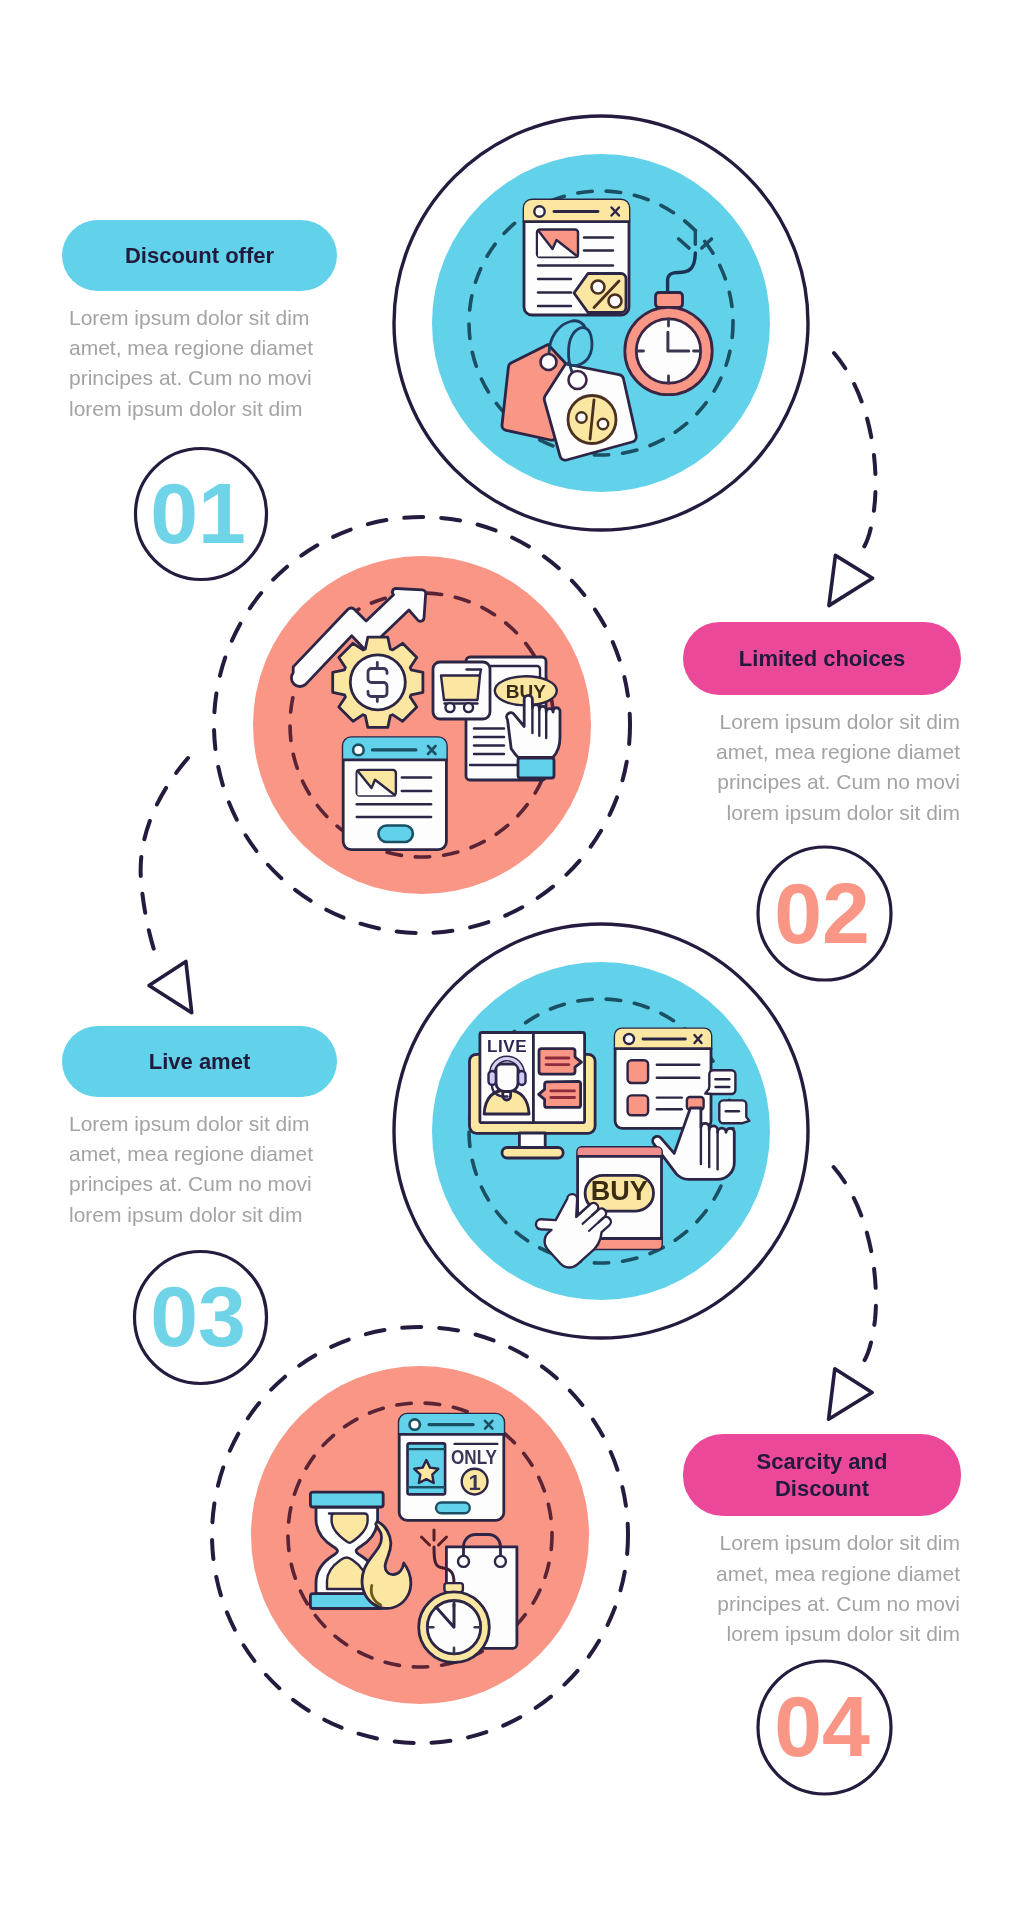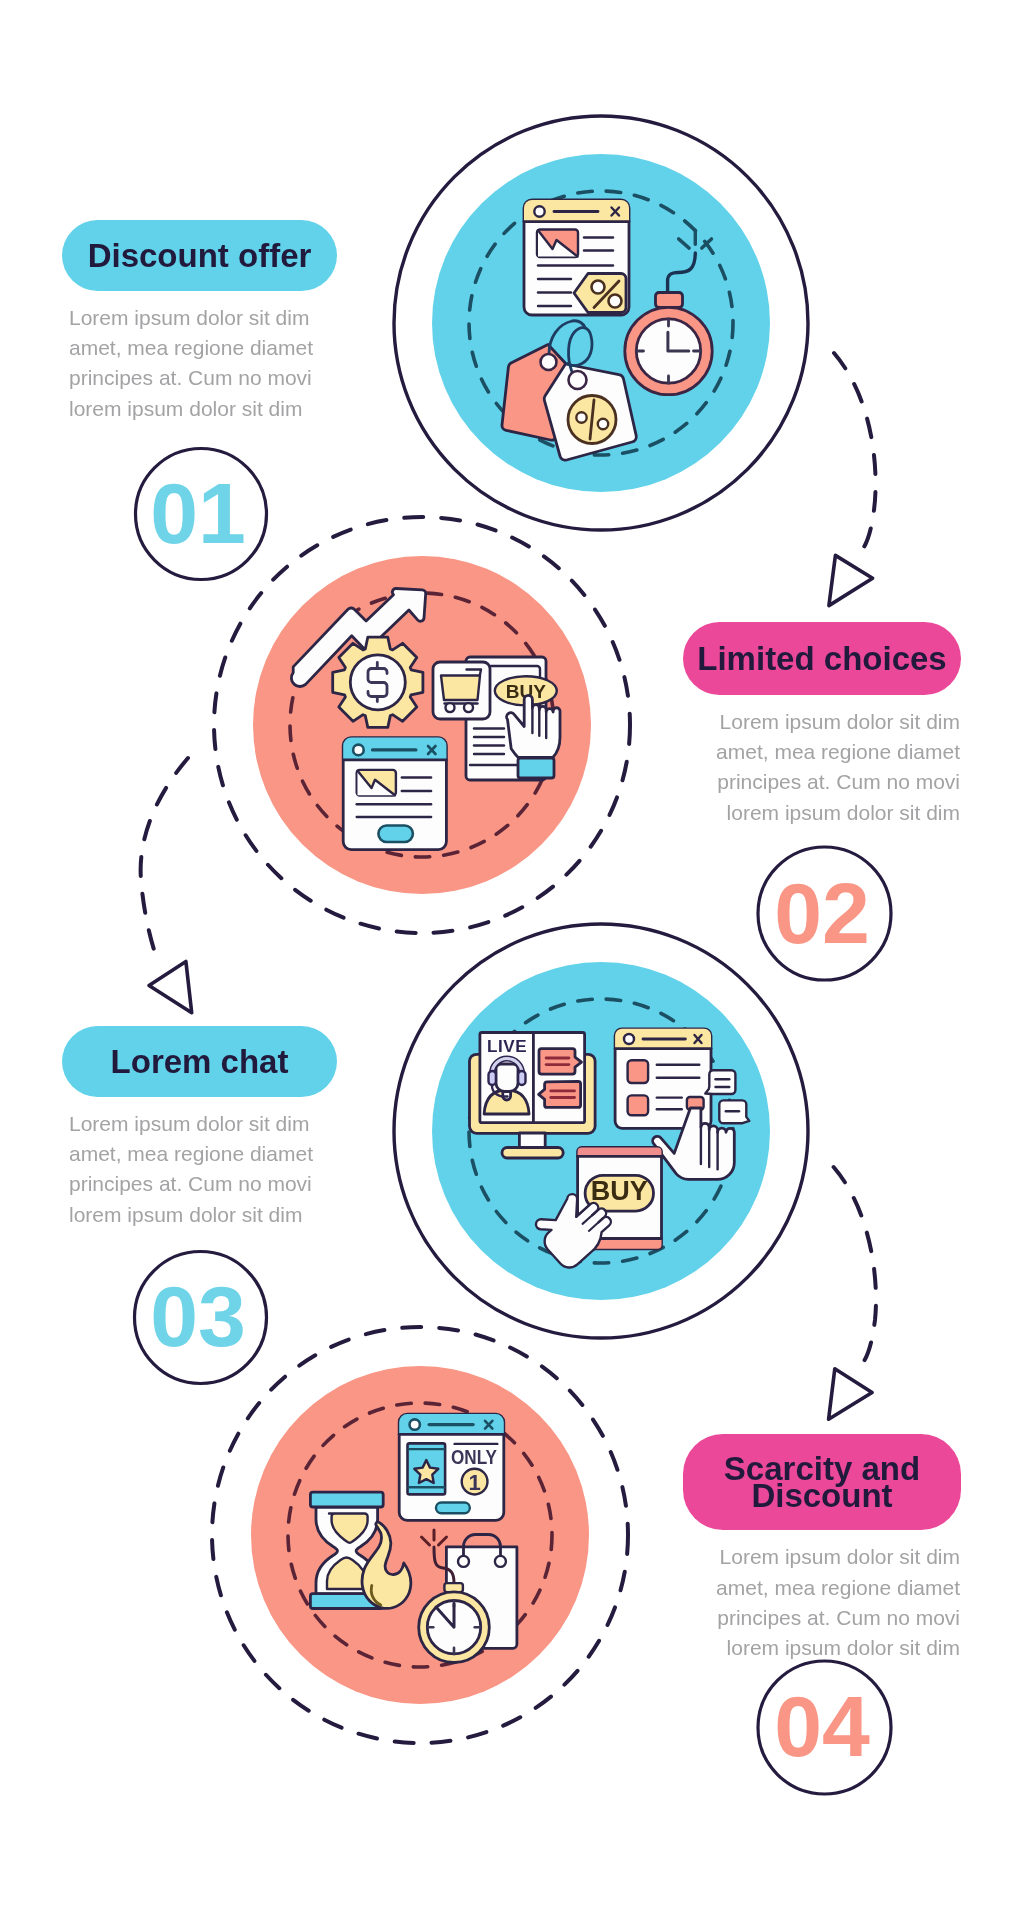--- a/index.html
+++ b/index.html
@@ -1,21 +1,21 @@
 <!DOCTYPE html>
 <html><head>
 <meta charset="utf-8">
 <title>Infographic</title>
 <style>
   html,body{margin:0;padding:0;background:#ffffff;}
   body{width:1024px;height:1910px;overflow:hidden;font-family:"Liberation Sans",sans-serif;}
   #stage{position:relative;width:1024px;height:1910px;background:#fff;}
   svg.layer{position:absolute;left:0;top:0;width:1024px;height:1910px;}
   .txtblock{position:absolute;}
-  .pill{display:block;border-radius:40px;text-align:center;font-weight:bold;color:#211a3c;font-size:33px;line-height:35px;}
+  .pill{display:block;border-radius:40px;text-align:center;font-weight:bold;color:#211a3c;font-size:22px;line-height:35px;}
   .pill-teal{background:#62d2ea;}
   .pill-coral{background:#ec4899;}
   .body-text{color:#a3a3a5;font-size:21px;line-height:30.2px;white-space:nowrap;}
   .tl-left{text-align:left;}
   .tl-right{text-align:right;}
 </style>
 </head>
 <body>
 
 <div id="stage">
@@ -363,31 +363,31 @@
   <div class="pill pill-coral" style="height:73px;line-height:73px;"><span>Limited choices</span></div>
   <div class="body-text" style="margin-top:12px;margin-right:1px;">
     <div>Lorem ipsum dolor sit dim</div>
     <div>amet, mea regione diamet</div>
     <div>principes at. Cum no movi</div>
     <div>lorem ipsum dolor sit dim</div>
   </div>
 </div>
 
 <div class="txtblock tl-left" style="left:62px;top:1026px;width:275px;">
-  <div class="pill pill-teal" style="height:71px;line-height:71px;"><span>Lorem chat</span></div>
+  <div class="pill pill-teal" style="height:71px;line-height:71px;"><span>Live amet</span></div>
   <div class="body-text" style="margin-top:12px;margin-left:7px;">
     <div>Lorem ipsum dolor sit dim</div>
     <div>amet, mea regione diamet</div>
     <div>principes at. Cum no movi</div>
     <div>lorem ipsum dolor sit dim</div>
   </div>
 </div>
 
 <div class="txtblock tl-right" style="left:683px;top:1434px;width:278px;">
-  <div class="pill pill-coral" style="padding:21px 0;line-height:27.2px;">
+  <div class="pill pill-coral" style="padding:14px 0;line-height:27.2px;">
     <div>Scarcity and</div>
     <div>Discount</div>
   </div>
   <div class="body-text" style="margin-top:12px;margin-right:1px;">
     <div>Lorem ipsum dolor sit dim</div>
     <div>amet, mea regione diamet</div>
     <div>principes at. Cum no movi</div>
     <div>lorem ipsum dolor sit dim</div>
   </div>
 </div>

